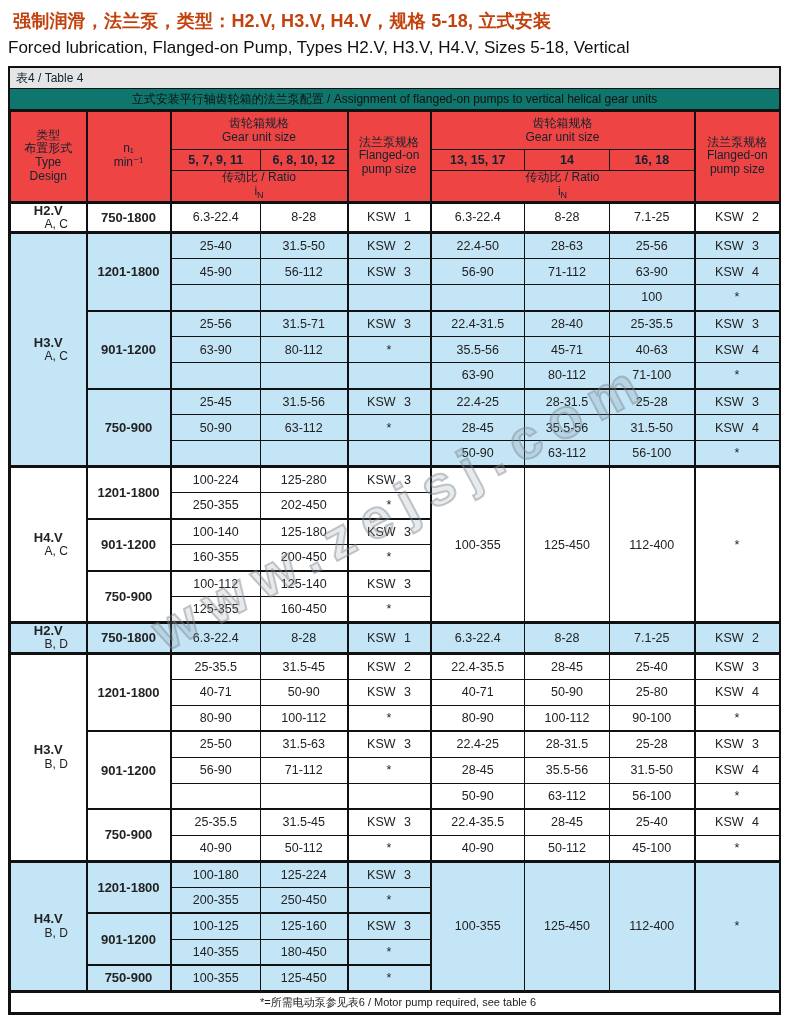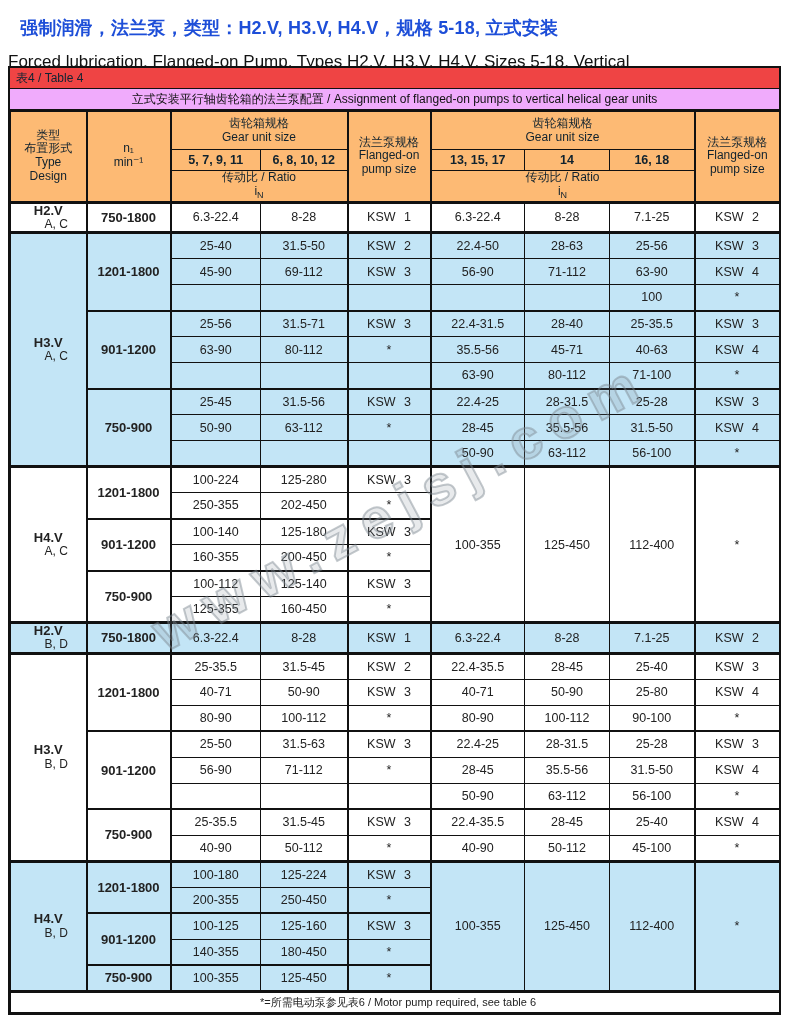--- a/index.html
+++ b/index.html
@@ -3,41 +3,41 @@
 <meta charset="utf-8">
 <style>
   html,body { margin:0; padding:0; }
   body {
     width:789px; height:1031px; overflow:hidden; background:#ffffff;
     font-family:"Liberation Sans","DejaVu Sans",sans-serif; color:#1d1d1d;
     position:relative;
   }
   .page { position:relative; width:789px; height:1031px; }
   .titles { padding:4px 0 0 8px; }
-  .title-zh { margin:12px; font-size:18px; font-weight:bold; color:#1d4ed8; letter-spacing:0.2px; }
+  .title-zh { margin:5px; font-size:18px; font-weight:bold; color:#c2410c; letter-spacing:0.2px; }
   .title-en { margin:1px 13px 0 0; font-size:17px; font-weight:normal; color:#111; }
 
   .tablewrap {
     position:absolute; left:8px; top:66px; width:773px;
     border:2px solid #111; box-sizing:border-box; background:#fff;
   }
   .bar-label {
-    background:#ef4444; height:20px; line-height:20px; padding-left:6px;
+    background:#e5e5e5; height:20px; line-height:20px; padding-left:6px;
     font-size:12px; color:#0e2433; border-bottom:1px solid #111;
   }
   .bar-sub {
-    background:#f0abfc; height:20px; line-height:20px; text-align:center;
+    background:#0f766e; height:20px; line-height:20px; text-align:center;
     font-size:12px; color:#111; border-bottom:2px solid #111;
   }
 
   table { border-collapse:collapse; table-layout:fixed; width:100%; }
   th, td { border:1px solid #111; text-align:center; vertical-align:middle;
            padding:0; white-space:nowrap; overflow:hidden; }
 
-  thead th { background:#fdba74; font-weight:normal; color:#10222e; }
+  thead th { background:#ef4444; font-weight:normal; color:#10222e; }
   thead tr.hr1 { height:38px; }
   thead tr.hr2 { height:21px; }
   thead tr.hr3 { height:31px; }
   .hline { display:block; line-height:1.15; font-size:12px; }
   .hsize { font-weight:bold; font-size:12.5px; }
   .ratio-sym { font-size:12px; }
   .ratio-sym sub { font-size:9px; }
   .n1sym { font-size:12px; }
 
   tbody tr { height:26px; }
@@ -170,21 +170,21 @@
             <td class="col3 bl2">25-40</td>
             <td class="col4">31.5-50</td>
             <td class="col5 bl2 br2 ksw">KSW 2</td>
             <td class="col6 bl2">22.4-50</td>
             <td class="col7">28-63</td>
             <td class="col8">25-56</td>
             <td class="col9 bl2 br2 ksw">KSW 3</td>
           </tr>
           <tr class="shaded">
             <td class="col3 bl2">45-90</td>
-            <td class="col4">69-112</td>
+            <td class="col4">56-112</td>
             <td class="col5 bl2 br2 ksw">KSW 3</td>
             <td class="col6 bl2">56-90</td>
             <td class="col7">71-112</td>
             <td class="col8">63-90</td>
             <td class="col9 bl2 br2 ksw">KSW 4</td>
           </tr>
           <tr class="shaded">
             <td class="col3 bl2"></td>
             <td class="col4"></td>
             <td class="col5 bl2 br2 ksw"></td>

